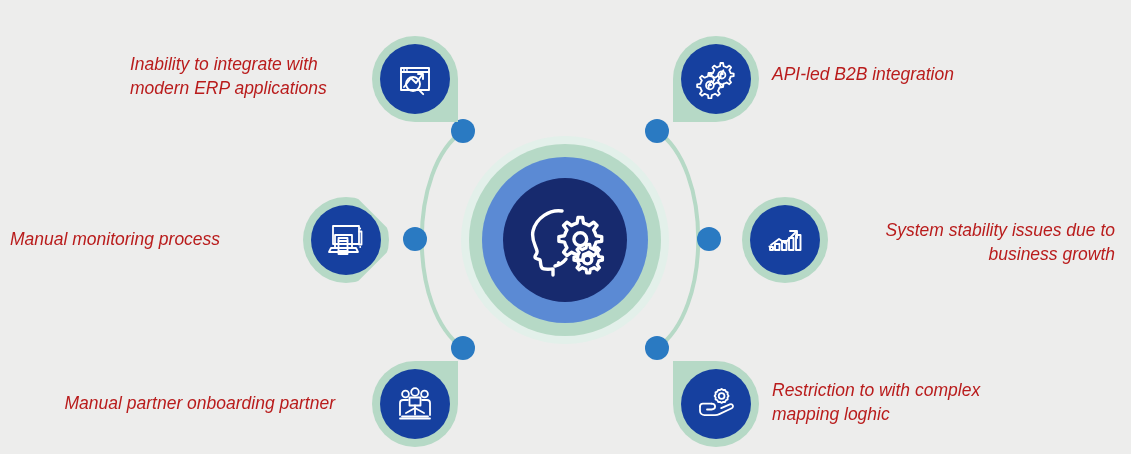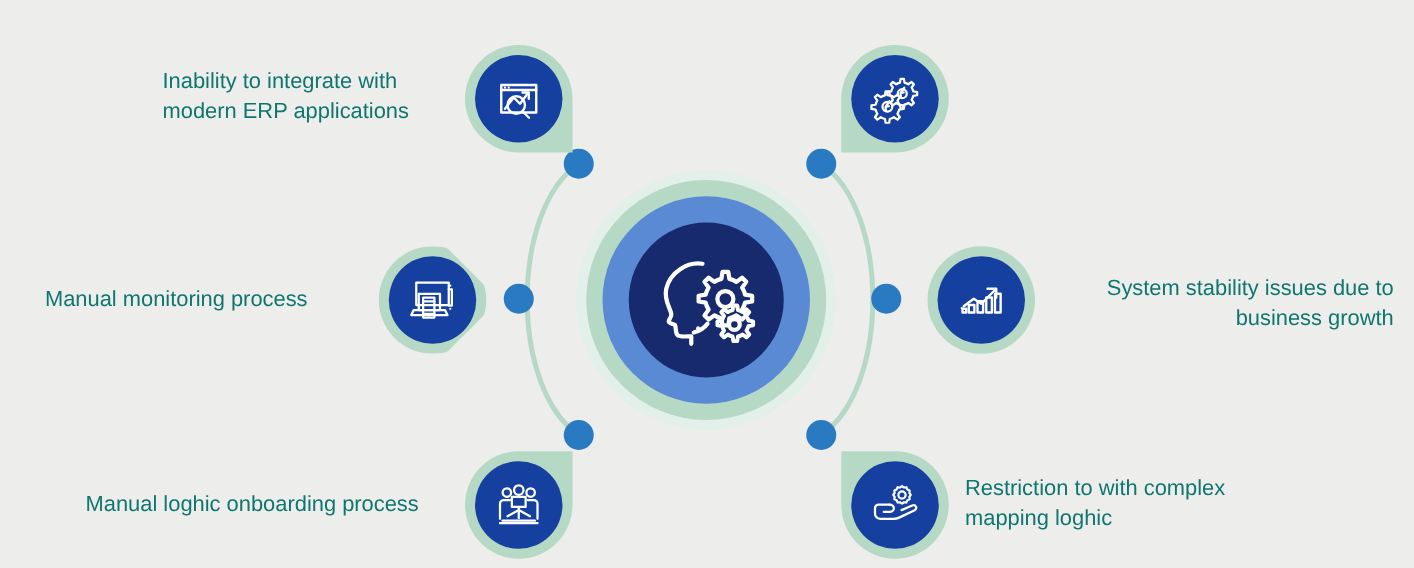--- a/index.html
+++ b/index.html
@@ -136,39 +136,40 @@
     position: absolute;
     right: 36px; top: 13px;
     width: 44px; height: 60px;
     background: #b6d9c6;
     clip-path: polygon(100% 0%, 100% 100%, 0% 50%);
   }
 
   
   .label {
     position: absolute;
-    color: #0f766e;
+    color: #b91c1c;
     font-size: 17.5px;
     line-height: 1.35;
     white-space: pre-line;
+    font-style: italic;
   }
   .label-right { text-align: left; }
   .label-left  { text-align: right; }
 
   
   #node-erp      { left: 372px; top: 36px; }
   #node-api      { left: 673px; top: 36px; }
   #node-monitor  { left: 303px; top: 197px; }
   #node-growth   { left: 742px; top: 197px; }
   #node-partner  { left: 372px; top: 361px; }
   #node-mapping  { left: 673px; top: 361px; }
 
   #label-erp     { left: 130px; top: 53px; width: 225px; text-align: left; }
   #label-api     { left: 772px; top: 63px; width: 270px; }
-  #label-monitor { left: 10px;  top: 228px; width: 262px; text-align: center; }
+  #label-monitor { left: 10px;  top: 228px; width: 262px; text-align: left; }
   #label-growth  { left: 845px; top: 219px; width: 270px; text-align: right; }
   #label-partner { left: 10px;  top: 392px; width: 325px; text-align: right; }
   #label-mapping { left: 772px; top: 379px; width: 250px; }
 </style>
 </head>
 <body>
 
 <div id="diagram">
 
   <svg class="layer-svg" viewBox="0 0 1131 454">
@@ -233,20 +234,21 @@
           <path d="M24.5 4 l2.6 0 0.5 3.1 c1.1 0.3 2.2 0.7 3.1 1.3 l2.6-1.8 1.8 1.8 -1.8 2.6 c0.6 0.9 1 2 1.3 3.1 l3.1 0.5 0 2.6 -3.1 0.5 c-0.3 1.1-0.7 2.2-1.3 3.1 l1.8 2.6 -1.8 1.8 -2.6-1.8 c-0.9 0.6-2 1-3.1 1.3 l-0.5 3.1 -2.6 0 -0.5-3.1 c-1.1-0.3-2.2-0.7-3.1-1.3 l-2.6 1.8 -1.8-1.8 1.8-2.6 c-0.6-0.9-1-2-1.3-3.1 l-3.1-0.5 0-2.6 3.1-0.5 c0.3-1.1 0.7-2.2 1.3-3.1 l-1.8-2.6 1.8-1.8 2.6 1.8 c0.9-0.6 2-1 3.1-1.3 z"></path>
           <circle cx="25.8" cy="15.9" r="3.6"></circle>
           <path d="M27.4 11.2 l-3 4.3 m0 0 l2.5-0.5 m-2.5 0.5 l0.3 2.5"></path>
           <path d="M12.5 14 l2.8 0 0.55 3.3 c1.2 0.32 2.3 0.78 3.3 1.4 l2.8-1.9 1.9 1.9 -1.9 2.8 c0.62 1 1.08 2.1 1.4 3.3 l3.3 0.55 0 2.8 -3.3 0.55 c-0.32 1.2-0.78 2.3-1.4 3.3 l1.9 2.8 -1.9 1.9 -2.8-1.9 c-1 0.62-2.1 1.08-3.3 1.4 l-0.55 3.3 -2.8 0 -0.55-3.3 c-1.2-0.32-2.3-0.78-3.3-1.4 l-2.8 1.9 -1.9-1.9 1.9-2.8 c-0.62-1-1.08-2.1-1.4-3.3 l-3.3-0.55 0-2.8 3.3-0.55 c0.32-1.2 0.78-2.3 1.4-3.3 l-1.9-2.8 1.9-1.9 2.8 1.9 c1-0.62 2.1-1.08 3.3-1.4 z"></path>
           <circle cx="13.9" cy="26.4" r="3.9"></circle>
           <path d="M15.6 22 l-3.2 4.6 m0 0 l2.7-0.6 m-2.7 0.6 l0.35 2.7"></path>
         </svg>
       </span>
     </div>
   </div>
+  <div class="label label-right" id="label-api">API-led B2B integration</div>
 
   <div class="node point-right" id="node-monitor">
     <div class="badge-shape"></div>
     <div class="badge-circle">
       <span>
         <svg width="40" height="36" viewBox="0 0 40 36" fill="none" stroke="#ffffff" stroke-width="1.8" stroke-linecap="round" stroke-linejoin="round">
           <path d="M7 4 h26 v18 h-26 z"></path>
           <path d="M33 9.5 h2.5 v13 h-2.5"></path>
           <circle cx="34.2" cy="6.5" r="0.9" fill="#ffffff" stroke="none"></circle>
           <circle cx="34.2" cy="25" r="0.9" fill="#ffffff" stroke="none"></circle>
@@ -293,21 +295,21 @@
           <path d="M35 29 v-12 a3 3 0 0 0-3-3 h-5"></path>
           <path d="M14.5 11.5 h11 v8 h-11 z"></path>
           <path d="M20 19.5 v9"></path>
           <path d="M20 22 l-9 5 m9-5 l9 5"></path>
           <path d="M7 30.5 h26"></path>
           <path d="M5 32.5 h30"></path>
         </svg>
       </span>
     </div>
   </div>
-  <div class="label label-left" id="label-partner">Manual loghic onboarding process</div>
+  <div class="label label-left" id="label-partner">Manual partner onboarding partner</div>
 
   <div class="node corner-tl" id="node-mapping">
     <div class="badge-shape"></div>
     <div class="badge-circle">
       <span>
         <svg width="40" height="34" viewBox="0 0 40 34" fill="none" stroke="#ffffff" stroke-width="1.8" stroke-linecap="round" stroke-linejoin="round">
           <path d="M24 3 l1.6-1.1 1.6 1.1 1.9-0.2 0.8 1.8 1.8 0.8 -0.2 1.9 1.1 1.6 -1.1 1.6 0.2 1.9 -1.8 0.8 -0.8 1.8 -1.9-0.2 -1.6 1.1 -1.6-1.1 -1.9 0.2 -0.8-1.8 -1.8-0.8 0.2-1.9 -1.1-1.6 1.1-1.6 -0.2-1.9 1.8-0.8 0.8-1.8 z"></path>
           <circle cx="25.6" cy="9" r="2.9"></circle>
           <path d="M4 19.5 c0-1.6 1.3-2.8 2.9-2.8 l8.6 0"></path>
           <path d="M15.5 16.7 c2 0 3.6 1.2 3.6 2.9 0 1.7-1.6 2.9-3.6 2.9 l-4.5 0"></path>

